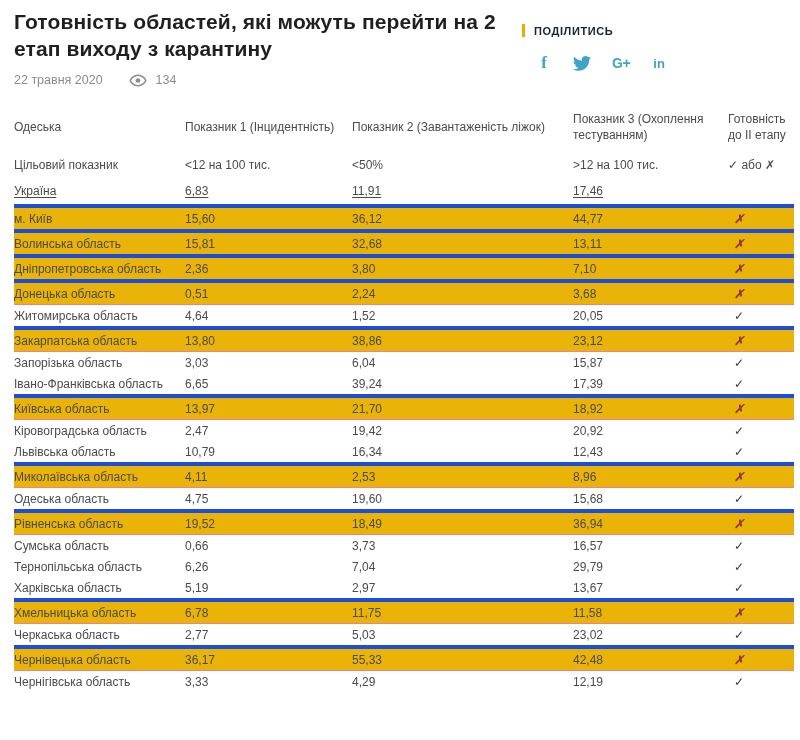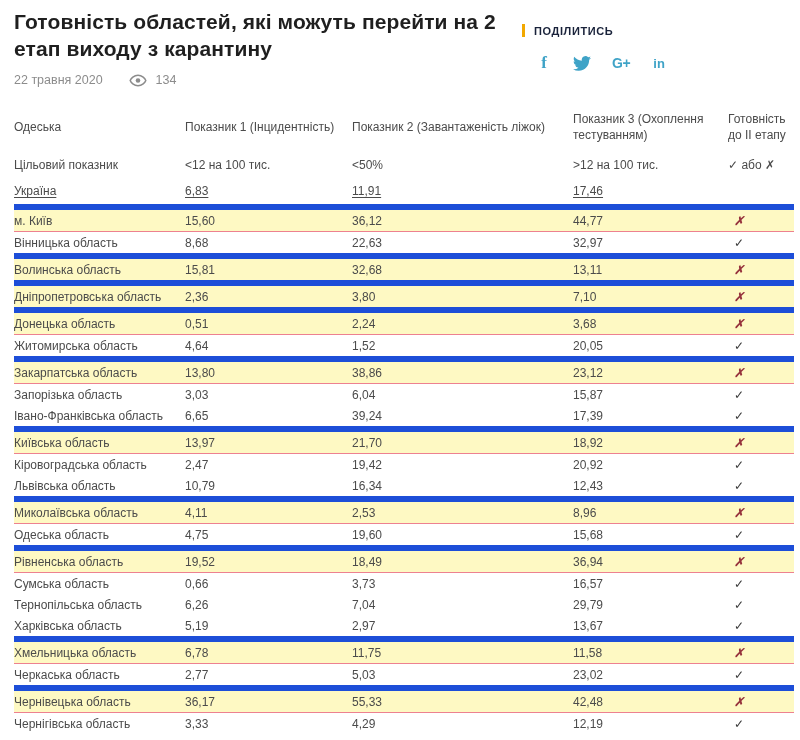--- a/index.html
+++ b/index.html
@@ -58,22 +58,22 @@
   tr.target td { height: 26px; padding: 0; vertical-align: middle; }
   tr.ukraine td { height: 26px; padding: 0; vertical-align: middle; }
   tr.ukraine a {
     color: #4b4b4b; text-decoration: underline; cursor: pointer;
     text-underline-offset: 2px;
     text-align: right;
   }
 
   tbody td { height: 21px; padding: 0; vertical-align: middle; }
   tr.hl td {
-    background: #fef9c3;
-    border-top: 6px solid #1d4ed8; border-bottom: 1px solid #ed8190;
+    background: #eab308;
+    border-top: 4px solid #1d4ed8; border-bottom: 1px solid #ed8190;
   }
   td.check { color: #3d3d3d; padding-left: 6px; }
   td.cross { color: #96323c; font-weight: 700; padding-left: 6px; font-style: italic; }
   .ready-head { white-space: normal; }
 </style>
 </head>
 <body>
 
 <div class="page">
 
@@ -143,27 +143,20 @@
       </tr>
     </thead>
     <tbody>
         <tr class="hl">
     <td>м. Київ</td>
     <td>15,60</td>
     <td>36,12</td>
     <td>44,77</td>
     <td class="cross">✗</td>
   </tr>
-        <tr>
-    <td>Вінницька область</td>
-    <td>8,68</td>
-    <td>22,63</td>
-    <td>32,97</td>
-    <td class="check">✓</td>
-  </tr>
         <tr class="hl">
     <td>Волинська область</td>
     <td>15,81</td>
     <td>32,68</td>
     <td>13,11</td>
     <td class="cross">✗</td>
   </tr>
         <tr class="hl">
     <td>Дніпропетровська область</td>
     <td>2,36</td>

